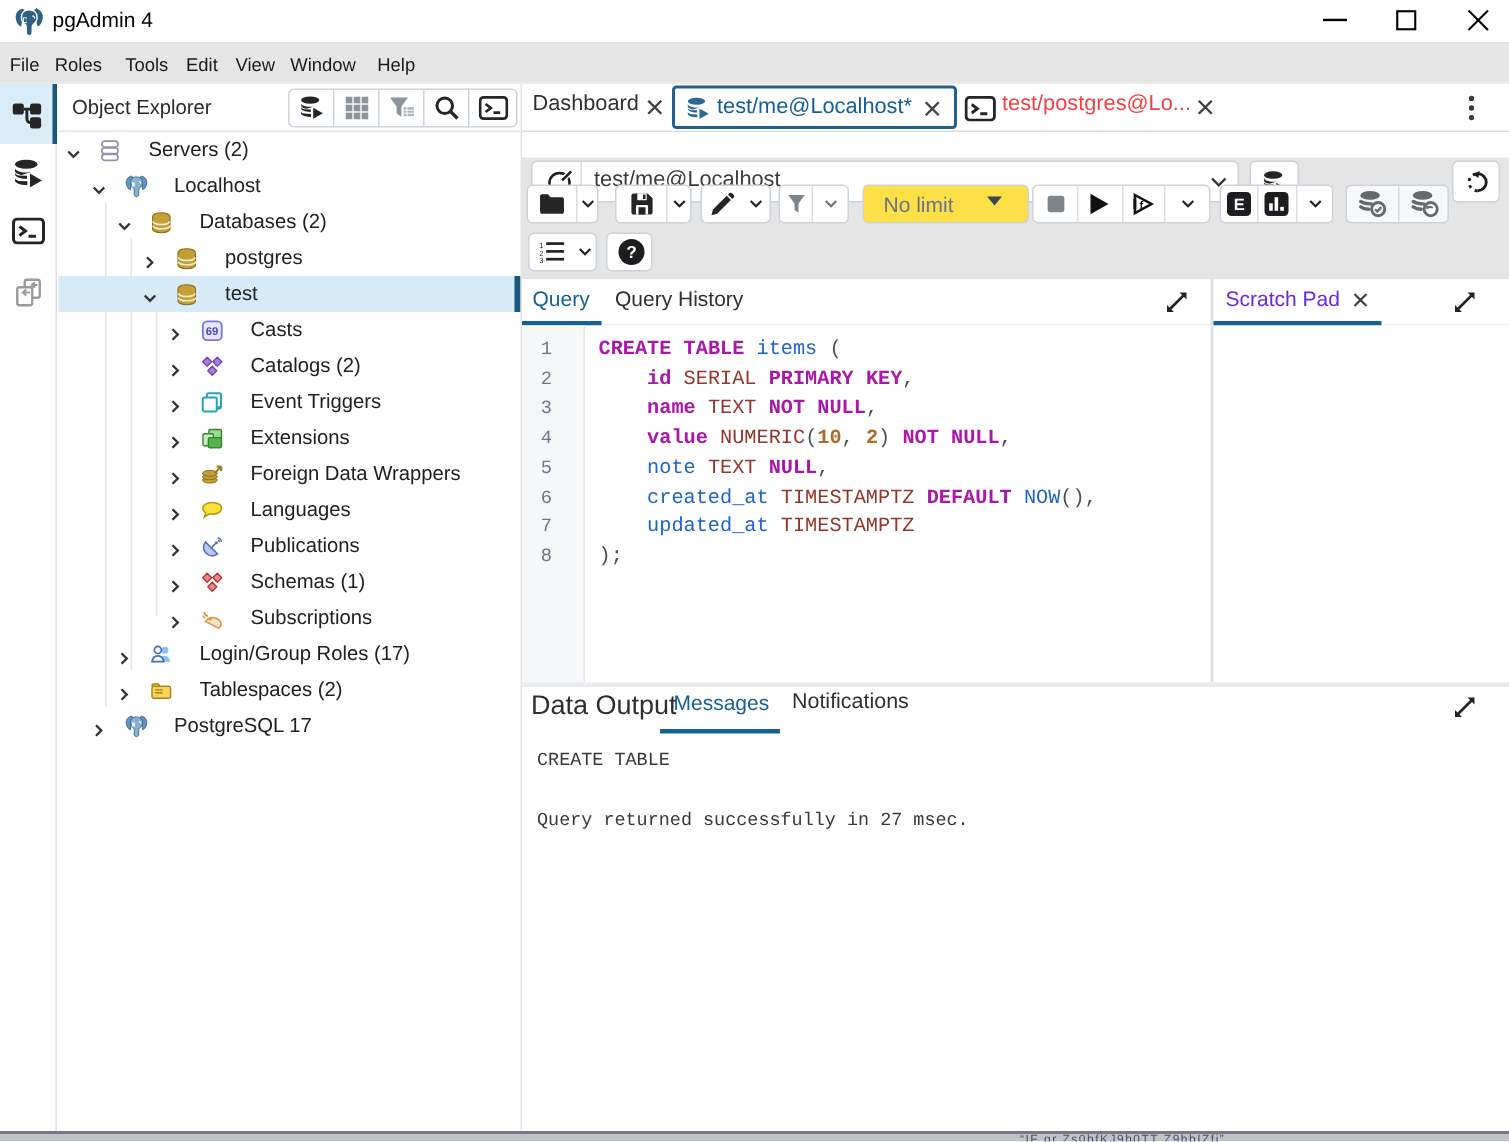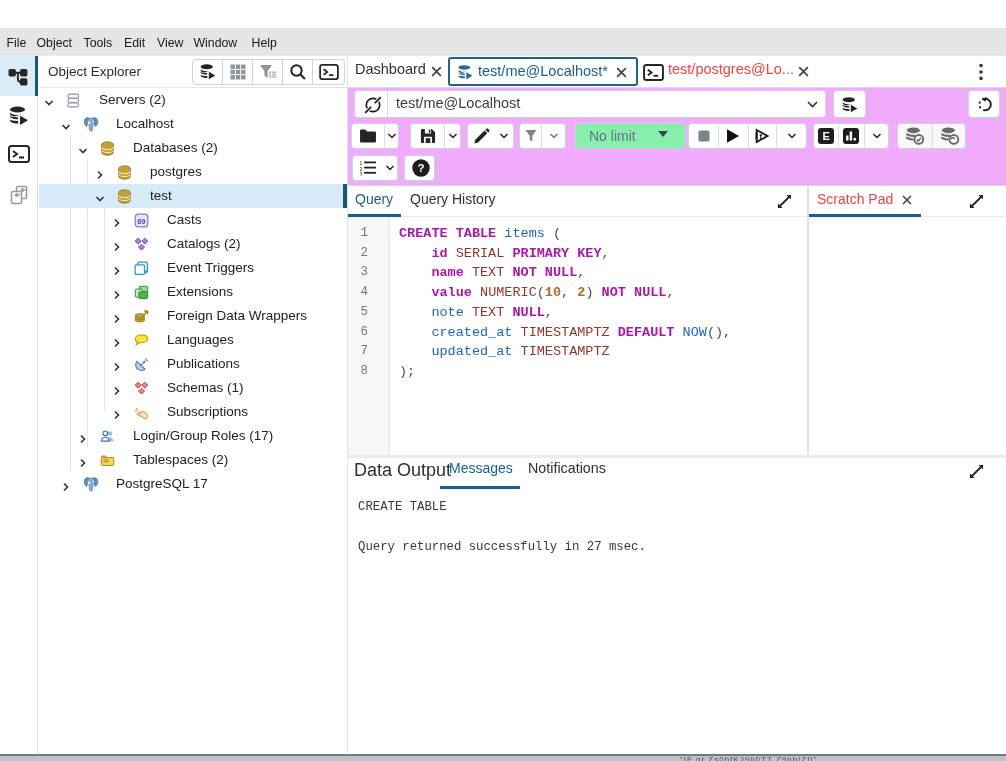--- a/index.html
+++ b/index.html
@@ -38,39 +38,61 @@
   .oe-tools .oetb:nth-child(5) { border-radius:0 4px 4px 0; }
   .tbtn { position:absolute; background:#fff; border:1px solid #ccd4db; border-radius:4px; }
   .tbtn svg, .tbtn .cv { position:absolute; left:50%; top:50%; transform:translate(-50%,-50%); }
   .tcell { position:absolute; top:0; bottom:0; }
   .tcell svg { position:absolute; left:50%; top:50%; transform:translate(-50%,-50%); }
   .vdiv { position:absolute; top:0; bottom:0; width:1px; background:#d9dde1; }
   
   .right { position:absolute; left:348px; top:56px; width:658px; height:698px; background:#fff; }
   .tabbar { position:absolute; left:0; top:0; width:658px; height:32px; background:#fff;
     border-bottom:1px solid #dadde0; }
-  .graybg { background:#f0abfc; }
+  .graybg { background:#e5e5e5;margin-top:17px; }
   .statusbar { position:absolute; left:0; top:671px; width:658px; height:27px; background:#eef1f4;
     border-top:1px solid #c9cdd1; font-size:14px; letter-spacing:0.2px; color:#24272b; }
   .ssep { position:absolute; top:3px; height:21px; width:1px; background:#d2d6da; }
   .bottomstrip { position:absolute; left:0; top:754px; width:1006px; height:7px; background:#bfc2c6;
     border-top:2px solid #77797c; }
   .k { color:#ab17ab; font-weight:bold; }
   .t { color:#93352a; }
   .i { color:#2065c4; }
   .n { color:#ad6a29; font-weight:bold; }
   .p { color:#4c4f54; }
   pre { margin:0; }
 </style>
 </head>
 <body>
 <div id="app">
+  <div class="titlebar">
+    <svg class="abs" style="left:9px;top:4px" width="21" height="21" viewBox="0 0 20 20">
+      <path d="M5.8 1.8C3 2.3 1.2 4.6 1.4 7.5c.2 2.8 1.7 5 3.4 5.6l2.2-10.6z" fill="#2e5f84"></path>
+      <path d="M14.2 1.8c2.8.5 4.6 2.8 4.4 5.7-.2 2.8-1.7 5-3.4 5.6L13 2.5z" fill="#2e5f84"></path>
+      <path d="M14.6 1l1.6 2.6-2.8.4z" fill="#2e5f84"></path>
+      <path d="M10 2.4c2.9 0 5 1.8 5 4.7 0 2-1 3.5-2.2 4.4-.6.5-.9 1.1-.9 1.8v3.5c0 1.3-.8 2.1-1.9 2.1s-1.9-.8-1.9-2.1v-3.5c0-.7-.3-1.3-.9-1.8C6 10.6 5 9.1 5 7.1c0-2.9 2.1-4.7 5-4.7z" fill="#2e5f84" stroke="#fff" stroke-width="0.9"></path>
+      <rect x="5.9" y="7.2" width="2.5" height="3.6" fill="#fff" opacity="0.95"></rect>
+      <rect x="6.6" y="7.9" width="1.8" height="2.2" fill="#2e5f84"></rect>
+      <path d="M12 6.3c.9.1 1.5.8 1.4 1.7" stroke="#fff" stroke-width="0.9" fill="none"></path>
+      <path d="M13.9 12.2c.7.9 1.7 1.4 2.9 1.3M6.1 12.8c-.7.9-1.6 1.3-2.7 1.3" stroke="#fff" stroke-width="0.8" fill="none"></path>
+    </svg>
+    <span class="title-text">pgAdmin 4</span>
+    <svg class="abs" style="left:881px;top:12px" width="19" height="3" viewBox="0 0 19 3">
+        <rect x="1" y="0.5" width="16" height="1.6" fill="#000"></rect>
+      </svg>
+    <svg class="abs" style="left:929px;top:5px" width="18" height="18" viewBox="0 0 18 18">
+        <rect x="2.5" y="2.5" width="12" height="12" fill="none" stroke="#000" stroke-width="1.4"></rect>
+      </svg>
+    <svg class="abs" style="left:976px;top:4px" width="19" height="19" viewBox="0 0 19 19">
+        <path d="M3 3l13 13M16 3L3 16" stroke="#000" stroke-width="1.4"></path>
+      </svg>
+  </div>
   <div class="menubar">
     <span style="left:6.5px">File</span>
-    <span style="left:36.5px">Object</span>
+    <span style="left:36.5px">Roles</span>
     <span style="left:83.5px">Tools</span>
     <span style="left:124px">Edit</span>
     <span style="left:157px">View</span>
     <span style="left:193.5px">Window</span>
     <span style="left:251.5px">Help</span>
   </div>
   <div class="leftstrip">
     <div class="lsbtn sel" style="top:0">
       <svg width="22" height="22" viewBox="0 0 22 22">
         <rect x="1.5" y="4" width="7.4" height="7.4" rx="1.7" fill="#252525"></rect>
@@ -482,21 +504,21 @@
               <path d="M1 1h12l-4.6 6.2v6.6l-2.8-2.2V7.2z" fill="#7e8489"></path>
             </svg>
           </div>
         <div class="vdiv" style="left:21px"></div>
         <div class="tcell" style="left:21px;width:26px">
             <svg width="9" height="6" viewBox="0 0 9 6">
               <path d="M1 1l3.5 3.5L8 1" stroke="#70767c" stroke-width="1.5" fill="none"></path>
             </svg>
           </div>
       </div>
-      <div class="tbtn" style="left:227px;top:3px;width:111px;height:26px;background:#86efac">
+      <div class="tbtn" style="left:227px;top:3px;width:111px;height:26px;background:#fde047">
         <span class="abs" style="left:13px;top:4px;font-size:14px;color:#67738a">No limit</span>
         <svg class="abs" style="left:87px;top:10px" width="11" height="7" viewBox="0 0 11 7">
             <path d="M0.5 0.5h10L5.5 6.5z" fill="#3c4552"></path>
           </svg>
       </div>
       <div class="tbtn" style="left:340px;top:3px;width:119px;height:26px">
         <div class="tcell" style="left:0;width:29px">
             <svg width="13" height="13" viewBox="0 0 14 14">
               <rect x="1" y="1" width="12" height="12" rx="2" fill="#7e8489"></rect>
             </svg>
@@ -597,21 +619,21 @@
     </div>
     <div class="abs" id="qtabs" style="left:0;top:130px;width:658px;height:31px;background:#fff;border-bottom:1px solid #ececee">
       <div class="abs" style="left:459px;top:0;width:2px;height:31px;background:#dfe2e5"></div>
       <span class="abs" style="left:7px;top:5px;font-size:14px;color:#176093">Query</span>
       <span class="abs" style="left:62px;top:5px;font-size:14px;color:#303030">Query History</span>
       <div class="abs" style="left:0;top:28px;width:53px;height:3px;background:#176093"></div>
       <svg class="abs" style="left:429px;top:8px" width="15" height="15" viewBox="0 0 15 15">
           <path d="M3 12L12 3" stroke="#222" stroke-width="1.8"></path>
           <path d="M14 1v4.6L9.4 1zM1 14V9.4L5.6 14z" fill="#222"></path>
         </svg>
-      <span class="abs" style="left:469px;top:5px;font-size:14px;color:#ef4444">Scratch Pad</span>
+      <span class="abs" style="left:469px;top:5px;font-size:14px;color:#6d28d9">Scratch Pad</span>
       <svg class="abs" style="left:553px;top:8px" width="12" height="12" viewBox="0 0 12 12">
           <path d="M2 2l8 8M10 2l-8 8" stroke="#404040" stroke-width="1.5"></path>
         </svg>
       <div class="abs" style="left:461px;top:28px;width:112px;height:3px;background:#176093"></div>
       <svg class="abs" style="left:621px;top:8px" width="15" height="15" viewBox="0 0 15 15">
           <path d="M3 12L12 3" stroke="#222" stroke-width="1.8"></path>
           <path d="M14 1v4.6L9.4 1zM1 14V9.4L5.6 14z" fill="#222"></path>
         </svg>
     </div>
     <div class="abs" id="editor" style="left:0;top:161px;width:658px;height:238px;background:#fff;font-family:'Liberation Mono',monospace">

